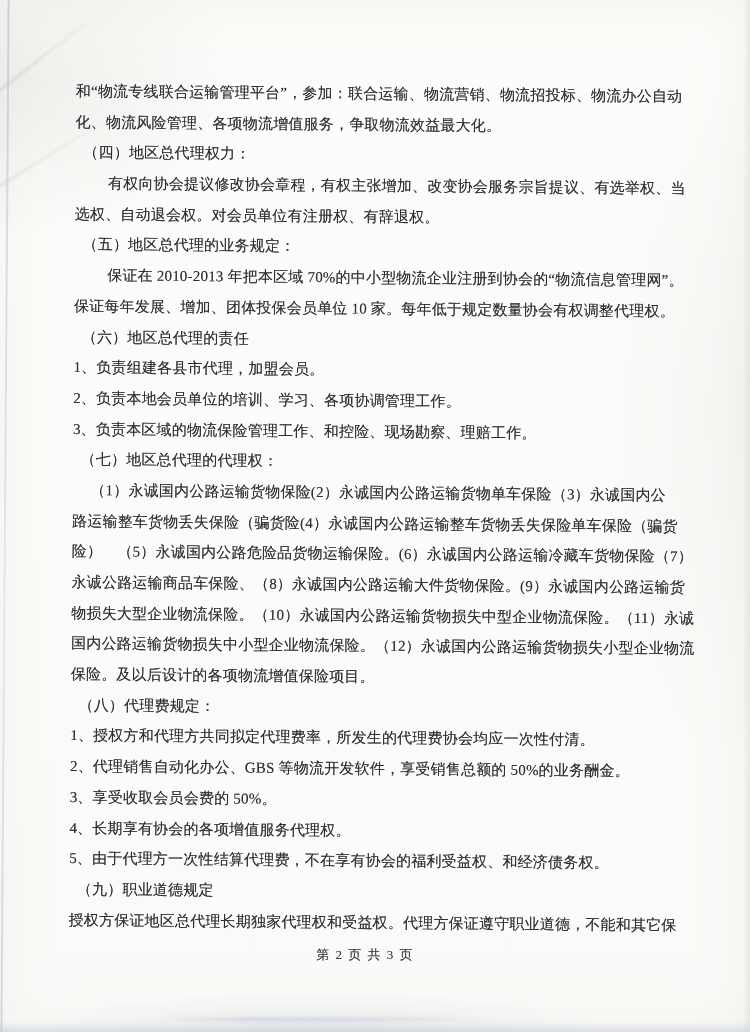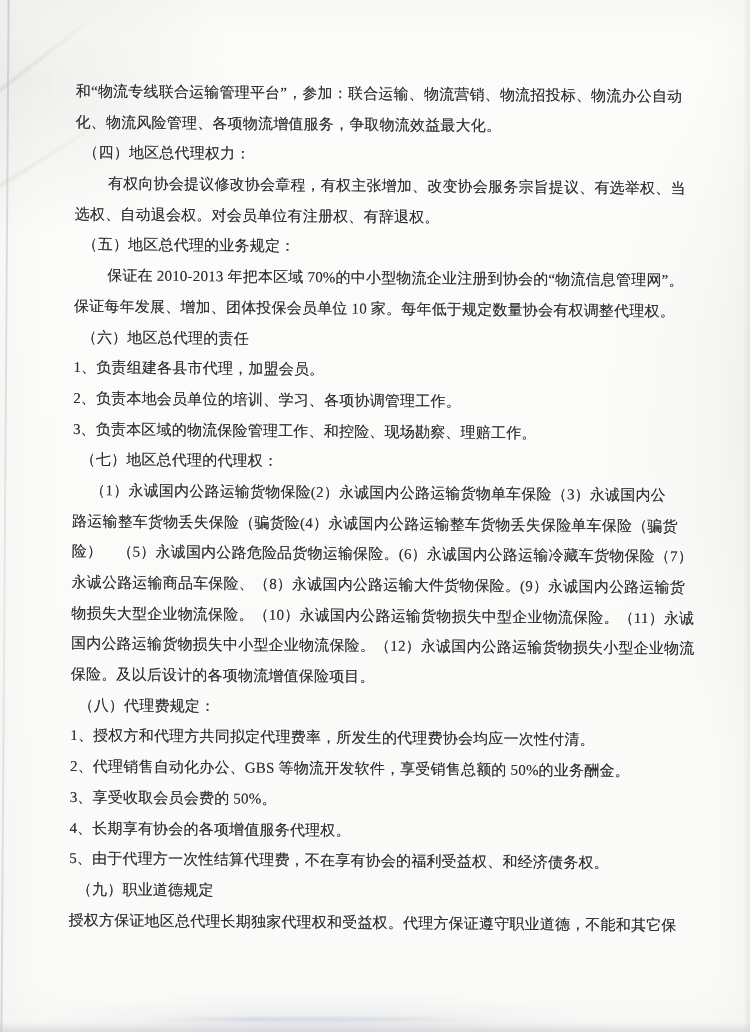--- a/index.html
+++ b/index.html
@@ -137,13 +137,14 @@
     <p class="line l-head">（八）代理费规定：</p>
     <p class="line">1、授权方和代理方共同拟定代理费率，所发生的代理费协会均应一次性付清。</p>
     <p class="line">2、代理销售自动化办公、GBS 等物流开发软件，享受销售总额的 50%的业务酬金。</p>
     <p class="line">3、享受收取会员会费的 50%。</p>
     <p class="line">4、长期享有协会的各项增值服务代理权。</p>
     <p class="line">5、由于代理方一次性结算代理费，不在享有协会的福利受益权、和经济债务权。</p>
     <p class="line l-head">（九）职业道德规定</p>
     <p class="line">授权方保证地区总代理长期独家代理权和受益权。代理方保证遵守职业道德，不能和其它保</p>
   </div>
 
+  <div class="footer">第 2 页 共 3 页</div>
 </div>
 
 </body></html>

